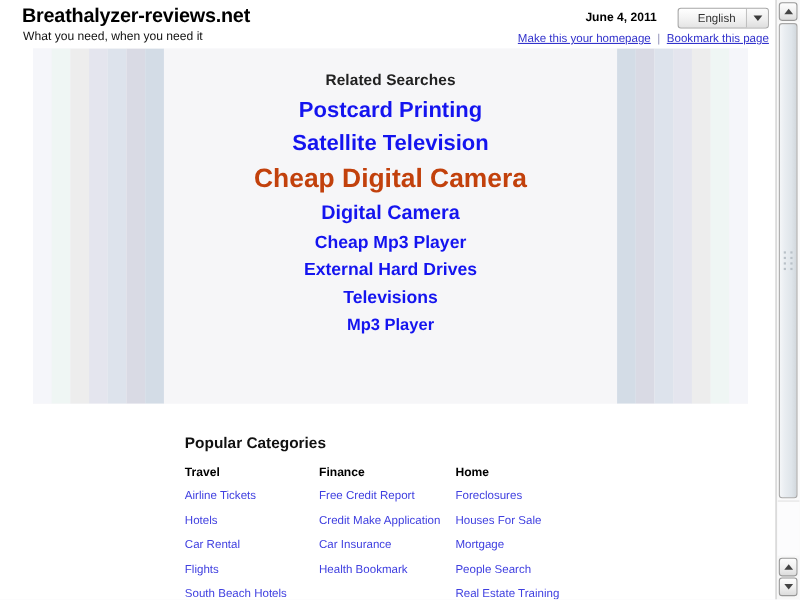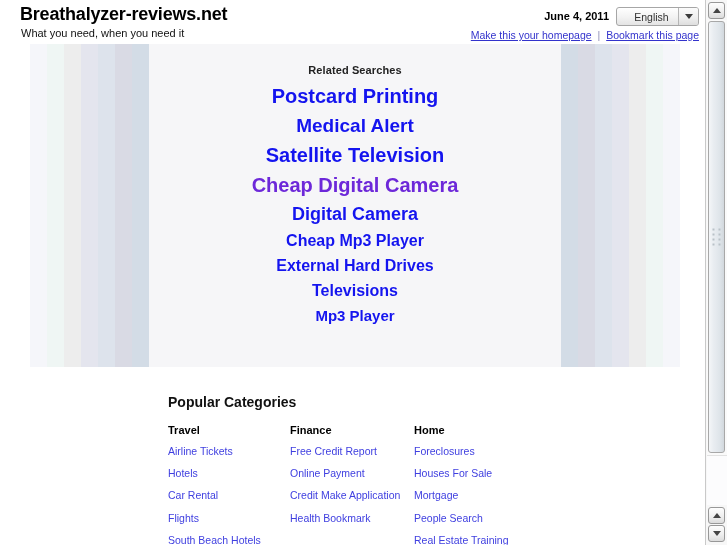--- a/index.html
+++ b/index.html
@@ -52,21 +52,21 @@
   #header-right {
     position: absolute;
     right: 6px;
     top: 6px;
     text-align: right;
   }
   #header-top-row {
     display: flex;
     align-items: center;
     justify-content: flex-end;
-    gap: 7px;
+    gap: 19px;
     height: 20px;
   }
   #header-date {
     font-size: 11px;
     font-weight: bold;
     color: #000000;
     white-space: nowrap;
   }
   
   #lang-select {
@@ -151,21 +151,21 @@
     margin-right: 0px;
   }
   #related-content {
     position: absolute;
     left: 0; top: 0;
     width: 100%;
     text-align: center;
   }
   #related-title {
     margin-top: 20px;
-    font-size: 11px;
+    font-size: 14px;
     font-weight: bold;
     color: #222222;
     letter-spacing: 0.1px;
   }
   .rs-list {
     margin: 10px 0 0 0;
     padding: 0;
     list-style: none;
   }
   .rs-item { margin: 0; padding: 0; }
@@ -353,23 +353,22 @@
         <div class="stripe" style="background: rgb(228, 229, 238);"></div>
         <div class="stripe" style="background: rgb(237, 237, 237);"></div>
         <div class="stripe" style="background: rgb(239, 246, 244);"></div>
         <div class="stripe" style="background: rgb(245, 246, 250);"></div>
       </div>
 
     <div id="related-content">
       <div id="related-title">Related Searches</div>
       <ul class="rs-list" id="rs-list">
           <li class="rs-item" style="margin-bottom: 9px;"><a class="rs-link" style="font-size: 20px; color: rgb(20, 20, 239);">Postcard Printing</a></li>
-          <li class="rs-item" style="margin-bottom: 9px;"><a class="rs-link" style="font-size: 19px; color: rgb(20, 20, 239);">Medical Alert</a></li>
           <li class="rs-item" style="margin-bottom: 9px;"><a class="rs-link" style="font-size: 20px; color: rgb(20, 20, 239);">Satellite Television</a></li>
-          <li class="rs-item" style="margin-bottom: 9px;"><a class="rs-link" style="font-size: 20px; color: #6d28d9;">Cheap Digital Camera</a></li>
+          <li class="rs-item" style="margin-bottom: 9px;"><a class="rs-link" style="font-size: 24px; color: #c2410c;">Cheap Digital Camera</a></li>
           <li class="rs-item" style="margin-bottom: 8px;"><a class="rs-link" style="font-size: 18px; color: rgb(20, 20, 239);">Digital Camera</a></li>
           <li class="rs-item" style="margin-bottom: 7px;"><a class="rs-link" style="font-size: 16px; color: rgb(20, 20, 239); text-align: right;">Cheap Mp3 Player</a></li>
           <li class="rs-item" style="margin-bottom: 7px;"><a class="rs-link" style="font-size: 16px; color: rgb(20, 20, 239);">External Hard Drives</a></li>
           <li class="rs-item" style="margin-bottom: 7px;"><a class="rs-link" style="font-size: 16px; color: rgb(20, 20, 239);">Televisions</a></li>
           <li class="rs-item" style="margin-bottom: 7px;"><a class="rs-link" style="font-size: 15px; color: rgb(20, 20, 239);">Mp3 Player</a></li>
         </ul>
     </div>
   </div>
 
   <div id="popular">
@@ -382,22 +381,22 @@
             <li><a class="pop-link" style="color: rgb(64, 64, 224);">Hotels</a></li>
             <li><a class="pop-link" style="color: rgb(64, 64, 224);">Car Rental</a></li>
             <li><a class="pop-link" style="color: rgb(64, 64, 224);">Flights</a></li>
             <li><a class="pop-link" style="color: rgb(64, 64, 224);">South Beach Hotels</a></li>
           </ul>
         </div>
         <div class="pop-col">
           <div class="pop-head">Finance</div>
           <ul class="pop-links">
             <li><a class="pop-link" style="color: rgb(64, 64, 224);">Free Credit Report</a></li>
-            <li><a class="pop-link" style="color: rgb(64, 64, 224);">Online Payment</a></li>
             <li><a class="pop-link" style="color: rgb(64, 64, 224);">Credit Make Application</a></li>
+            <li><a class="pop-link" style="color: rgb(64, 64, 224);">Car Insurance</a></li>
             <li><a class="pop-link" style="color: rgb(64, 64, 224);">Health Bookmark</a></li>
           </ul>
         </div>
         <div class="pop-col">
           <div class="pop-head">Home</div>
           <ul class="pop-links">
             <li><a class="pop-link" style="color: rgb(64, 64, 224);">Foreclosures</a></li>
             <li><a class="pop-link" style="color: rgb(64, 64, 224);">Houses For Sale</a></li>
             <li><a class="pop-link" style="color: rgb(64, 64, 224);">Mortgage</a></li>
             <li><a class="pop-link" style="color: rgb(64, 64, 224);">People Search</a></li>

